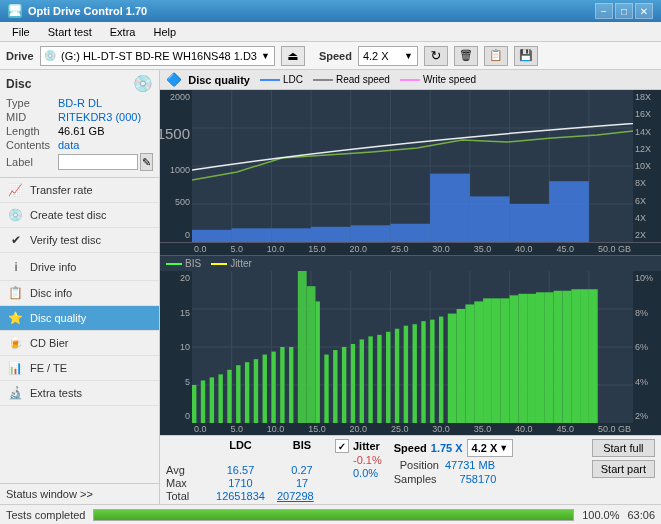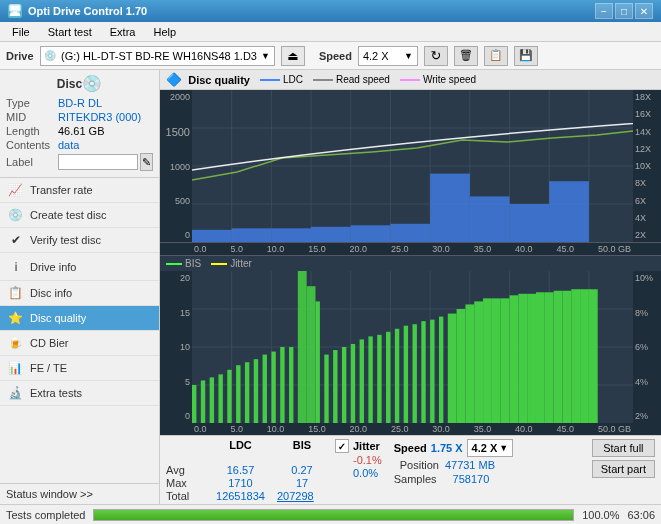--- a/index.html
+++ b/index.html
@@ -90,21 +90,21 @@
       border-right: 1px solid #ccc;
       display: flex;
       flex-direction: column;
       flex-shrink: 0;
     }
     .disc-info-panel {
       padding: 4px 6px;
       border-bottom: 1px solid #ccc;
     }
     .disc-info-header {
-      display: flex; align-items: center; justify-content: center;
+      display: flex; align-items: center; justify-content: space-between;
       margin-bottom: 4px;
     }
     .disc-title { font-size: 12px; font-weight: bold; color: #333; }
     .disc-icon { font-size: 16px; }
     .disc-row { display: flex; align-items: center; font-size: 11px; margin-bottom: 2px; }
     .disc-row-label { color: #555; width: 52px; flex-shrink: 0; }
     .disc-row-value { color: #0066cc; font-weight: normal; }
     .disc-row-value.black { color: #000; }
     .label-row { display: flex; align-items: center; font-size: 11px; margin-bottom: 2px; }
     .label-input {
@@ -322,21 +322,21 @@
         </div>
       </div>
     </div>
 
     <div style="flex:1; display:flex; flex-direction:column; background:#2a3a4a; overflow:hidden;">
 
       <div style="flex:1; display:flex; position:relative; border-bottom:1px solid #556;">
 
         <div style="width:32px; background:#1e2d3a; display:flex; flex-direction:column; justify-content:space-between; padding:2px 2px; align-items:flex-end; flex-shrink:0;">
           <span style="font-size:9px;color:#aaa;">2000</span>
-          <span style="font-size:11px;color:#aaa;">1500</span>
+          <span style="font-size:15px;color:#aaa;">1500</span>
           <span style="font-size:9px;color:#aaa;">1000</span>
           <span style="font-size:9px;color:#aaa;">500</span>
           <span style="font-size:9px;color:#aaa;">0</span>
         </div>
 
         <div style="flex:1; position:relative; overflow:hidden;">
           <svg width="100%" height="100%">
 
             <rect width="100%" height="100%" fill="#2a3a4a"></rect>
 
@@ -558,21 +558,21 @@
             <span style="color:#0066cc;">1.75 X</span>
             <div style="background:white; border:1px solid #aaa; padding:0 4px; height:18px; display:flex; align-items:center; gap:2px; font-size:11px; cursor:pointer;">
               <span>4.2 X</span>
               <span style="font-size:9px;">▼</span>
             </div>
           </div>
           <div style="display:flex; gap:6px; font-size:11px;">
             <span style="color:#333;padding-left:6px;">Position</span>
             <span style="color:#0066cc;text-align:center;">47731 MB</span>
           </div>
-          <div style="display:flex; gap:4px; font-size:11px;">
+          <div style="display:flex; gap:11px; font-size:11px;">
             <span style="color:#333;">Samples</span>
             <span style="color:#0066cc;margin-left:12px;">758170</span>
           </div>
         </div>
 
         <div style="display:flex; flex-direction:column; gap:3px; margin-left:auto;">
           <button class="action-btn">Start full</button>
           <button class="action-btn">Start part</button>
         </div>
 

